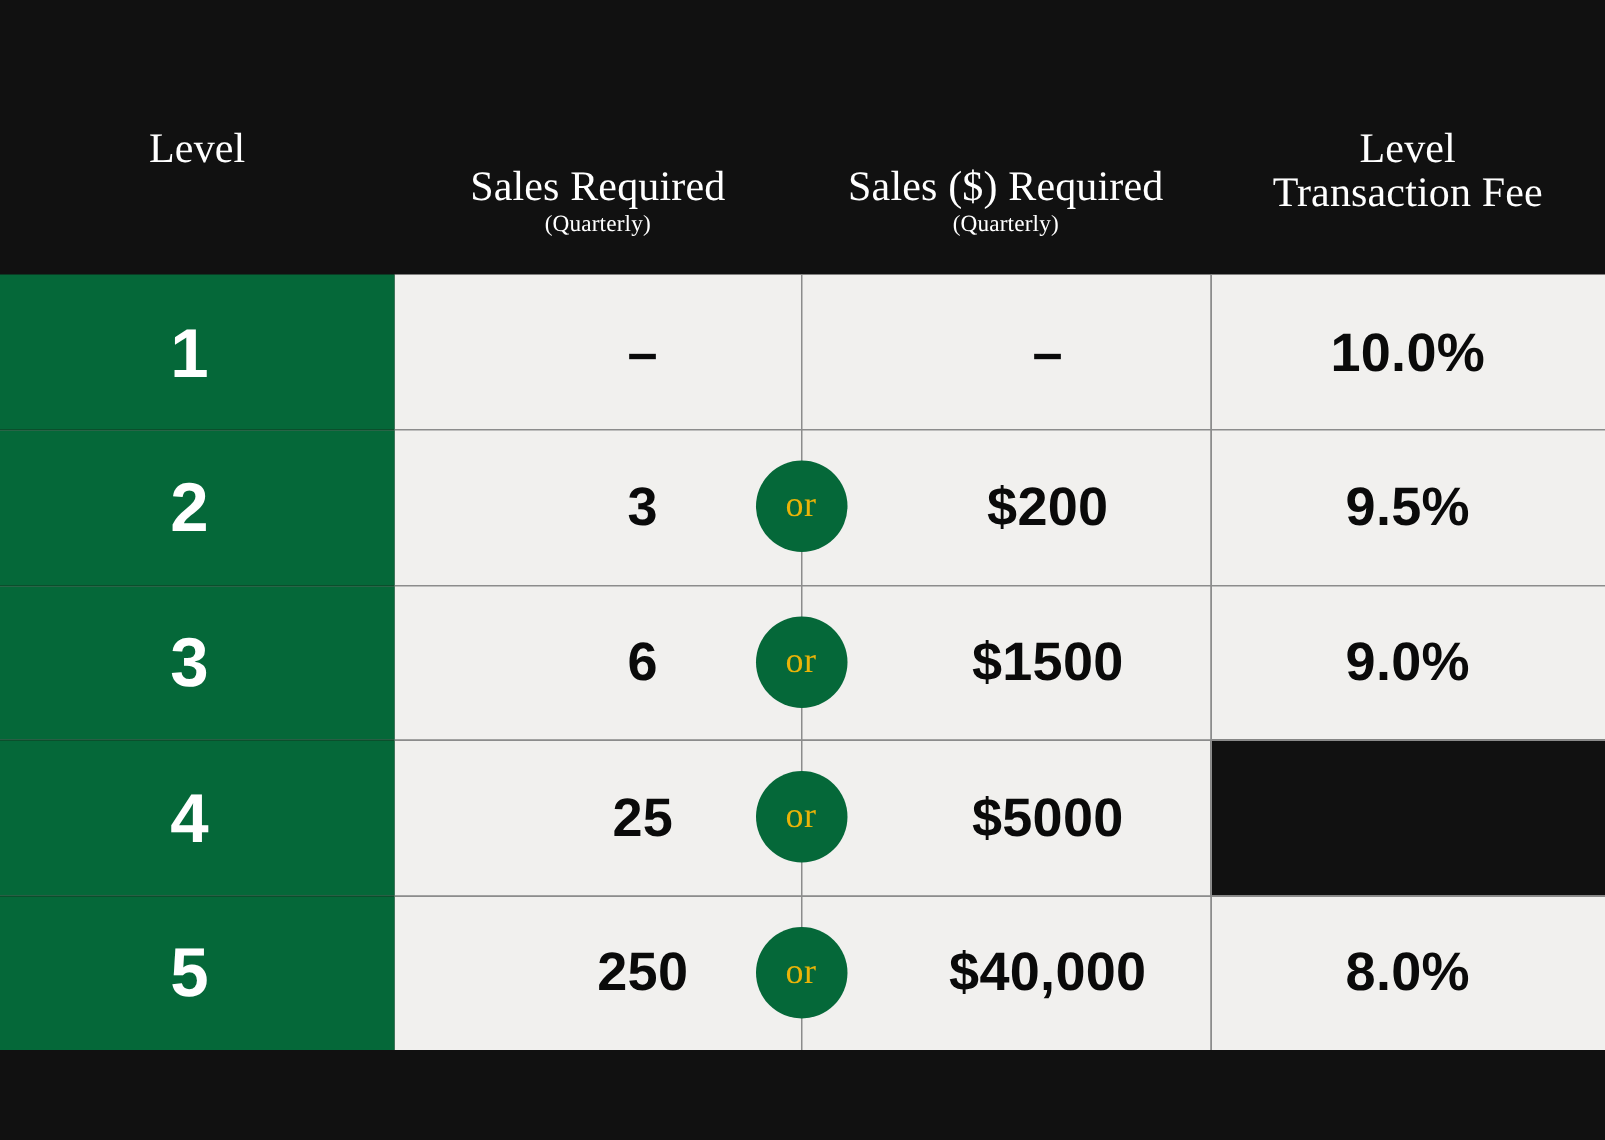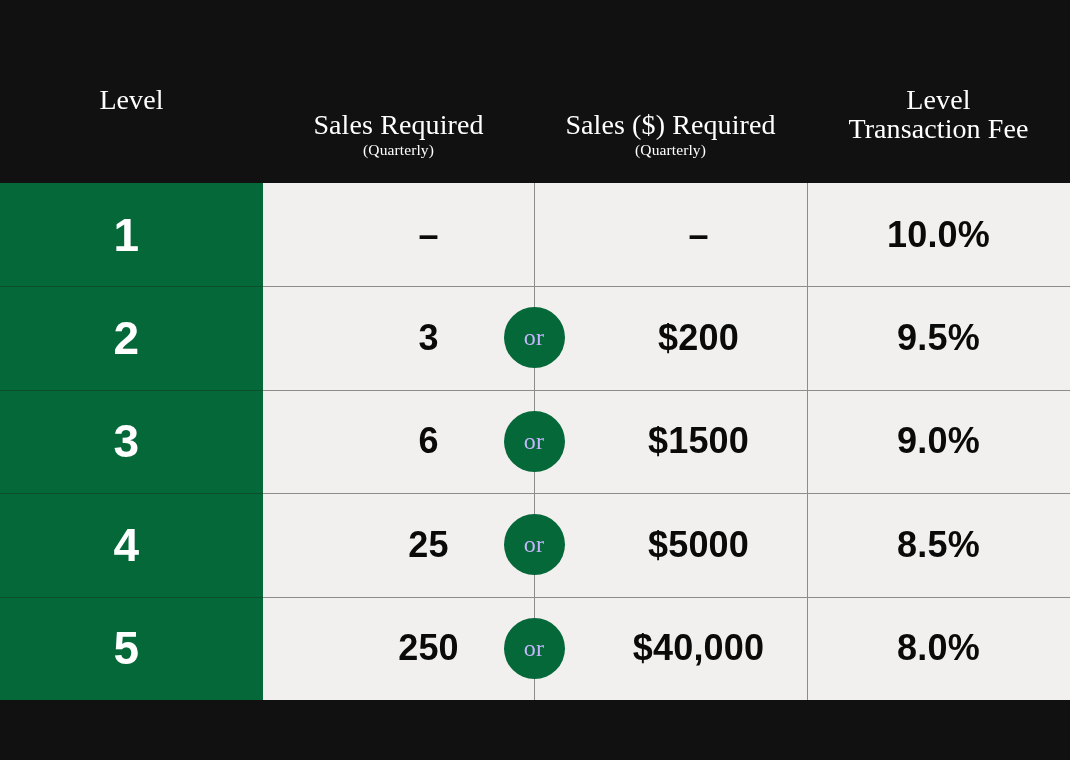--- a/index.html
+++ b/index.html
@@ -141,21 +141,21 @@
   #vdiv-right{ left:807px; }
 
   
   .or-badge {
     position:absolute;
     left:534px;
     width:61px; height:61px;
     margin-left:-30.5px;
     border-radius:50%;
     background:#056839;
-    color:#c4b5fd;
+    color:#eab308;
     display:flex;
     align-items:center;
     justify-content:center;
     font-family:"Liberation Serif", serif;
     font-size:24px;
     font-weight:400;
     letter-spacing:.3px;
     z-index:6;
   }
 </style>
@@ -237,23 +237,20 @@
     <div class="row">
       <div class="level-cell">
         <span class="lvl-inner">4</span>
       </div>
       <div class="data-cell units">
         <span class="val">25</span>
       </div>
       <div class="data-cell dollars">
         <span class="val">$5000</span>
       </div>
-      <div class="data-cell fee">
-        <span class="val">8.5%</span>
-      </div>
     </div>
 
     <div class="row">
       <div class="level-cell">
         <span class="lvl-inner">5</span>
       </div>
       <div class="data-cell units">
         <span class="val">250</span>
       </div>
       <div class="data-cell dollars">

